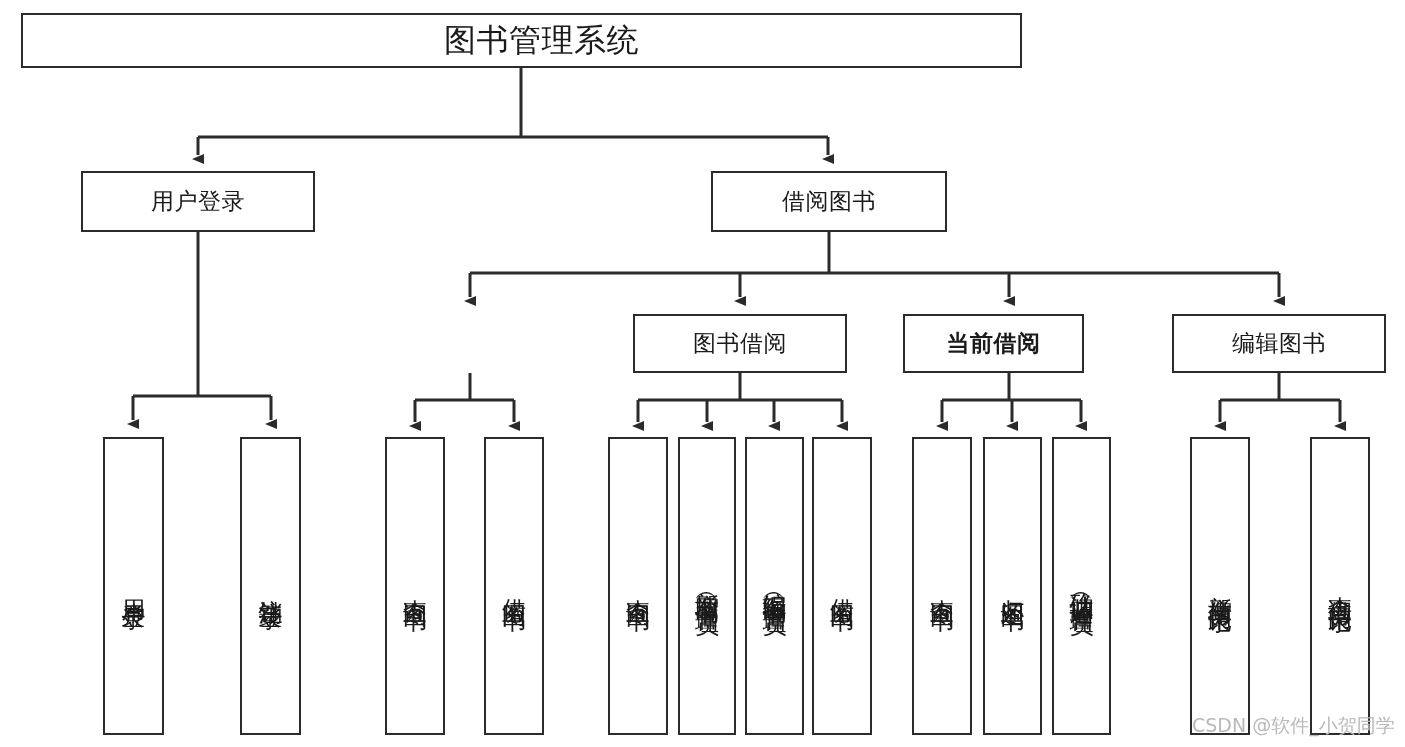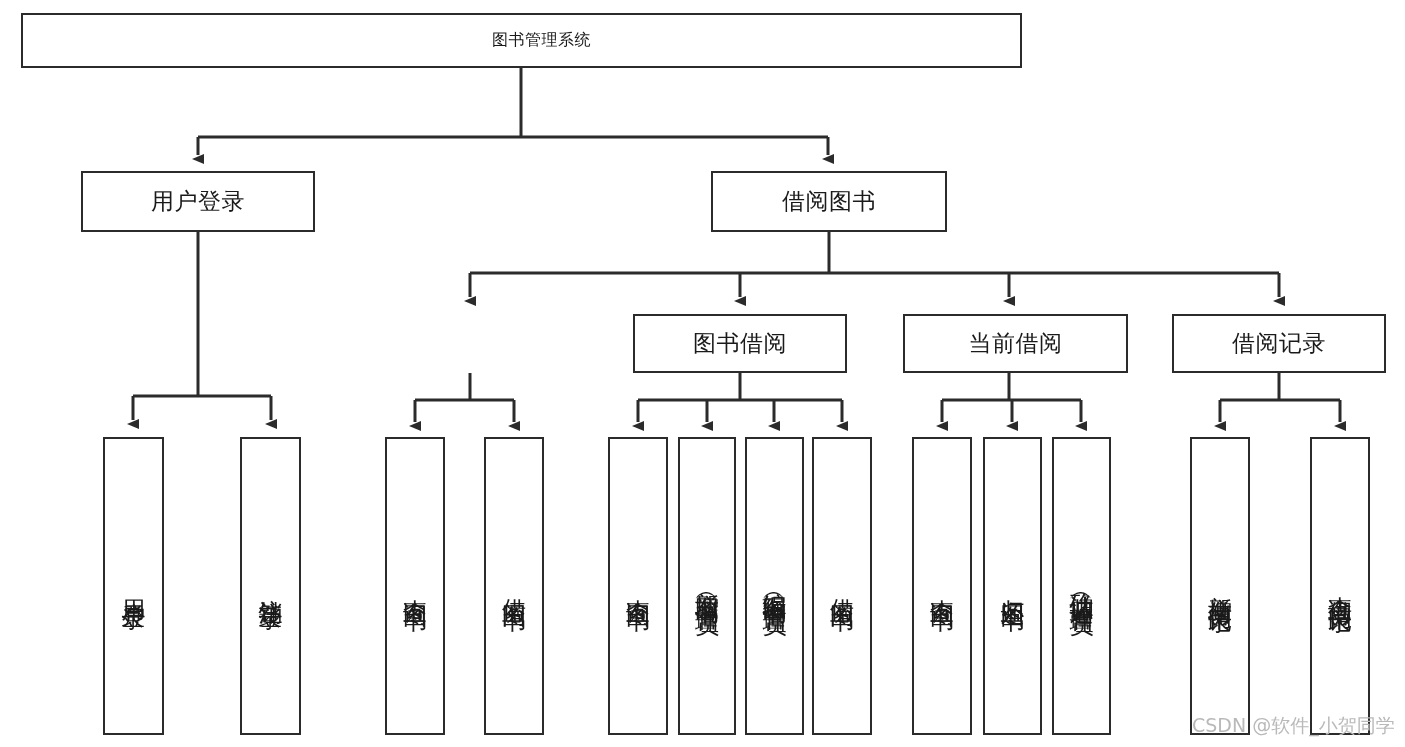--- a/index.html
+++ b/index.html
@@ -39,21 +39,21 @@
     color: #1a1a1a;
     text-align: center;
     line-height: 1.18;
     letter-spacing: 0.5px;
     white-space: nowrap;
   }
   .node.horizontal .node-label {
     font-size: 23px;
   }
   .node.root .node-label {
-    font-size: 16px;
+    font-size: 32px;
     margin-left: 40px;
   }
   .node.vertical {
     align-items: center;
     justify-content: center;
   }
   .node.vertical .node-label {
     writing-mode: vertical-rl;
     text-orientation: upright;
     font-size: 24px;
@@ -132,25 +132,25 @@
   <div class="node horizontal" style="left:81px; top:171px; width:234px; height:61px;">
     <span class="node-label">用户登录</span>
   </div>
   <div class="node horizontal" style="left:711px; top:171px; width:236px; height:61px;">
     <span class="node-label">借阅图书</span>
   </div>
 
   <div class="node horizontal" style="left:633px; top:314px; width:214px; height:59px;">
     <span class="node-label">图书借阅</span>
   </div>
-  <div class="node horizontal" style="left:903px; top:314px; width:225px; height:59px;">
+  <div class="node horizontal" style="left:903px; top:314px; width:181px; height:59px;font-weight:bold;">
     <span class="node-label">当前借阅</span>
   </div>
   <div class="node horizontal" style="left:1172px; top:314px; width:214px; height:59px;">
-    <span class="node-label">借阅记录</span>
+    <span class="node-label">编辑图书</span>
   </div>
 
   <div class="node vertical" style="left:103px; top:437px; width:61px; height:298px;">
     <span class="node-label">用户登录</span>
   </div>
   <div class="node vertical" style="left:240px; top:437px; width:61px; height:298px;">
     <span class="node-label">注销登录</span>
   </div>
 
   <div class="node vertical" style="left:385px; top:437px; width:60px; height:298px;">

